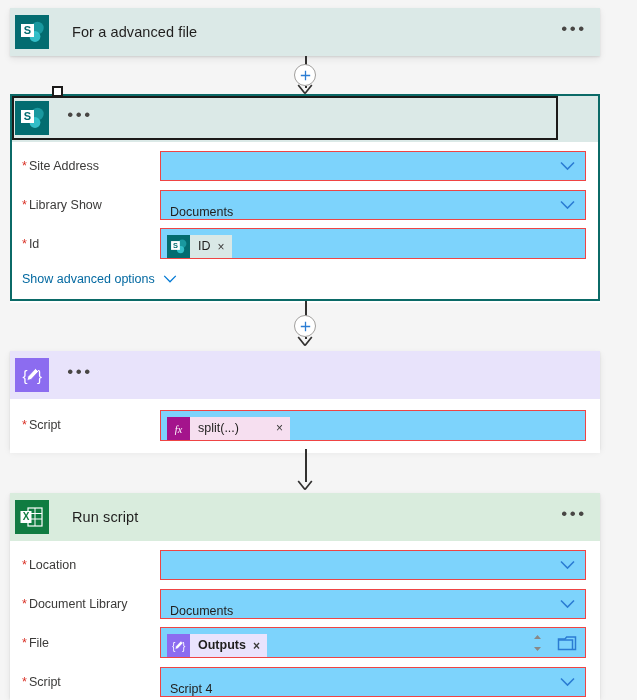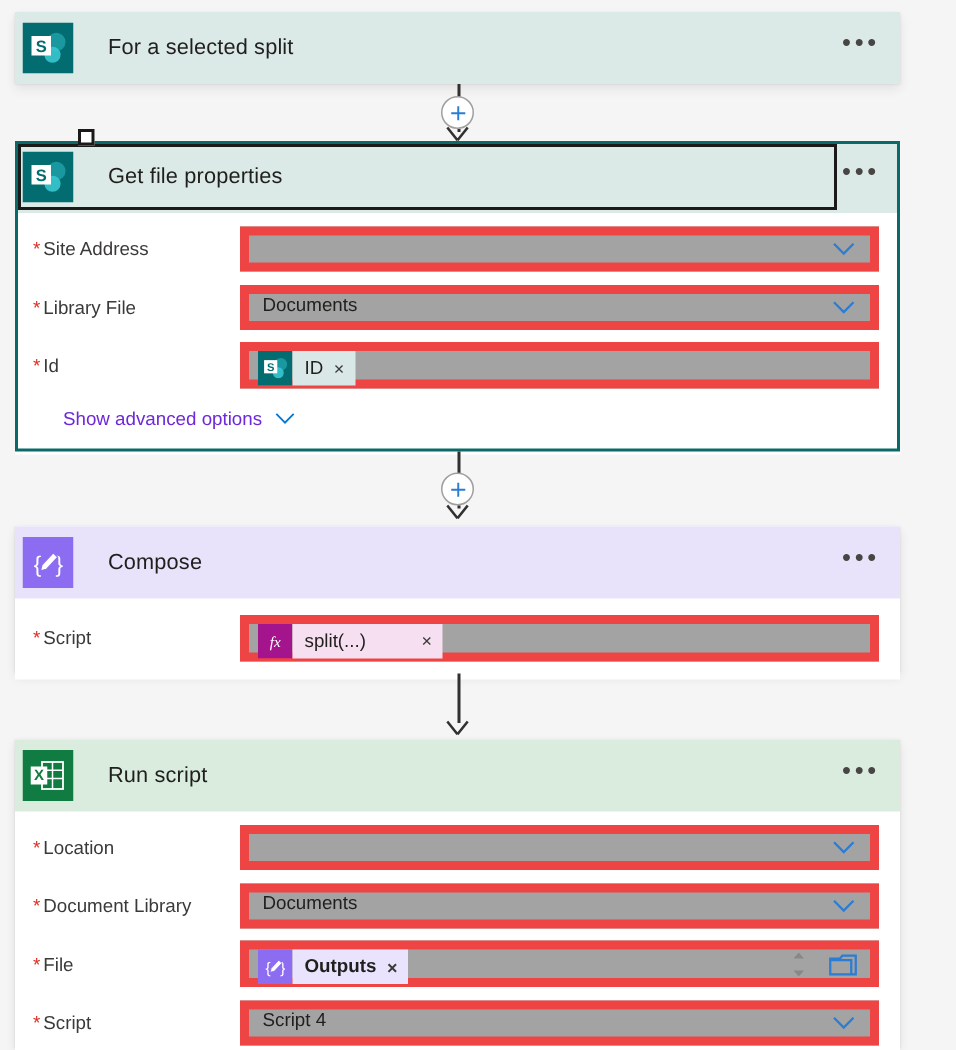--- a/index.html
+++ b/index.html
@@ -102,24 +102,24 @@
     margin-right: 2px;
     line-height: 1;
   }
   .field-control {
     flex: 1 1 auto;
     position: relative;
   }
   .input-box {
     box-sizing: border-box;
     height: 30px;
-    border: 6px solid #ef4444;
-    background: #a3a3a3;
-    display: flex;
-    align-items: flex-start;
+    border: 1px solid #ef4444;
+    background: #7dd3fc;
+    display: flex;
+    align-items: flex-end;
     padding: 0 6px;
     position: relative;
     font-size: 12.5px;
     color: #201f1e;
   }
   .input-box.tall { height: 31px; }
   .input-text { padding-left: 3px; }
 
   .chev {
     position: absolute;
@@ -165,24 +165,23 @@
   .tok-cmp  .token-body { background: #eae3fd; color: #201f1e; font-weight: bold; }
 
   
   .adv-row {
     padding: 9px 0 11px 12px;
     display: flex;
     align-items: center;
     gap: 8px;
   }
   .adv-link {
-    color: #6d28d9;
+    color: #0369a1;
     font-size: 12.5px;
     cursor: pointer;
-    margin-left: 20px;
   }
 
   
   .connector {
     position: absolute;
     left: 0;
     width: 637px;
     pointer-events: none;
   }
   .conn-inner {
@@ -276,21 +275,21 @@
     <div class="card-header hdr-sp">
       <span class="card-icon">
         <svg class="icon-sq" viewBox="0 0 34 34">
           <rect width="34" height="34" fill="#036c70"></rect>
           <circle cx="22.5" cy="13" r="6.2" fill="#1a9ba1" opacity=".95"></circle>
           <circle cx="20" cy="21.5" r="5.4" fill="#37c6d0" opacity=".9"></circle>
           <rect x="6" y="9" width="13" height="13" fill="#ffffff"></rect>
           <text x="12.5" y="19.4" font-family="'Liberation Sans',sans-serif" font-size="11" font-weight="bold" fill="#036c70" text-anchor="middle">S</text>
         </svg>
       </span>
-      <span class="card-title">For a selected split</span>
+      <span class="card-title">For a advanced file</span>
       <span class="ellipsis">•••</span>
     </div>
   </div>
 
   <div class="connector" style="top:56px; height:38px;">
     <div class="conn-inner">
       <div class="conn-line" style="top:0; height:10px;"></div>
       <div class="plus-btn" style="top:8px;">
         <svg width="11" height="11" viewBox="0 0 11 11">
           <path d="M5.5 .8 V10.2 M.8 5.5 H10.2" stroke="#2b7cd3" stroke-width="1.3" fill="none"></path>
@@ -307,21 +306,20 @@
     <div class="card-header hdr-sp">
       <span class="card-icon">
         <svg class="icon-sq" viewBox="0 0 34 34">
           <rect width="34" height="34" fill="#036c70"></rect>
           <circle cx="22.5" cy="13" r="6.2" fill="#1a9ba1" opacity=".95"></circle>
           <circle cx="20" cy="21.5" r="5.4" fill="#37c6d0" opacity=".9"></circle>
           <rect x="6" y="9" width="13" height="13" fill="#ffffff"></rect>
           <text x="12.5" y="19.4" font-family="'Liberation Sans',sans-serif" font-size="11" font-weight="bold" fill="#036c70" text-anchor="middle">S</text>
         </svg>
       </span>
-      <span class="card-title">Get file properties</span>
       <span class="ellipsis">•••</span>
     </div>
 
     <div class="card-body">
 
       <div class="field-row">
         <span class="field-label">
           <span class="req-star">*</span>
           <span>Site Address</span>
         </span>
@@ -331,21 +329,21 @@
             <svg class="chev" viewBox="0 0 15 9">
               <path d="M1 1 L7.5 7.6 L14 1" stroke="#2b7cd3" stroke-width="1.5" fill="none"></path>
             </svg>
           </span>
         </span>
       </div>
 
       <div class="field-row">
         <span class="field-label">
           <span class="req-star">*</span>
-          <span>Library File</span>
+          <span>Library Show</span>
         </span>
         <span class="field-control">
           <span class="input-box">
             <span class="input-text">Documents</span>
             <svg class="chev" viewBox="0 0 15 9">
               <path d="M1 1 L7.5 7.6 L14 1" stroke="#2b7cd3" stroke-width="1.5" fill="none"></path>
             </svg>
           </span>
         </span>
       </div>
@@ -408,21 +406,20 @@
   <div class="card card-shadow" style="top:351px; height:98px;">
     <div class="card-header hdr-cmp">
       <span class="card-icon">
         <svg class="icon-sq" viewBox="0 0 34 34">
           <rect width="34" height="34" fill="#8c6cf0"></rect>
           <text x="7.5" y="23" font-family="'Liberation Sans',sans-serif" font-size="15" fill="#ffffff">{</text>
           <text x="22" y="23" font-family="'Liberation Sans',sans-serif" font-size="15" fill="#ffffff">}</text>
           <path d="M20.5 10.5 L13 18.5 L12 22.5 L16 21.5 L23.5 13.5 Z" fill="#ffffff" stroke="#8c6cf0" stroke-width=".8"></path>
         </svg>
       </span>
-      <span class="card-title">Compose</span>
       <span class="ellipsis">•••</span>
     </div>
 
     <div class="card-body">
       <div class="field-row" style="min-height:44px;">
         <span class="field-label">
           <span class="req-star">*</span>
           <span>Script</span>
         </span>
         <span class="field-control">

